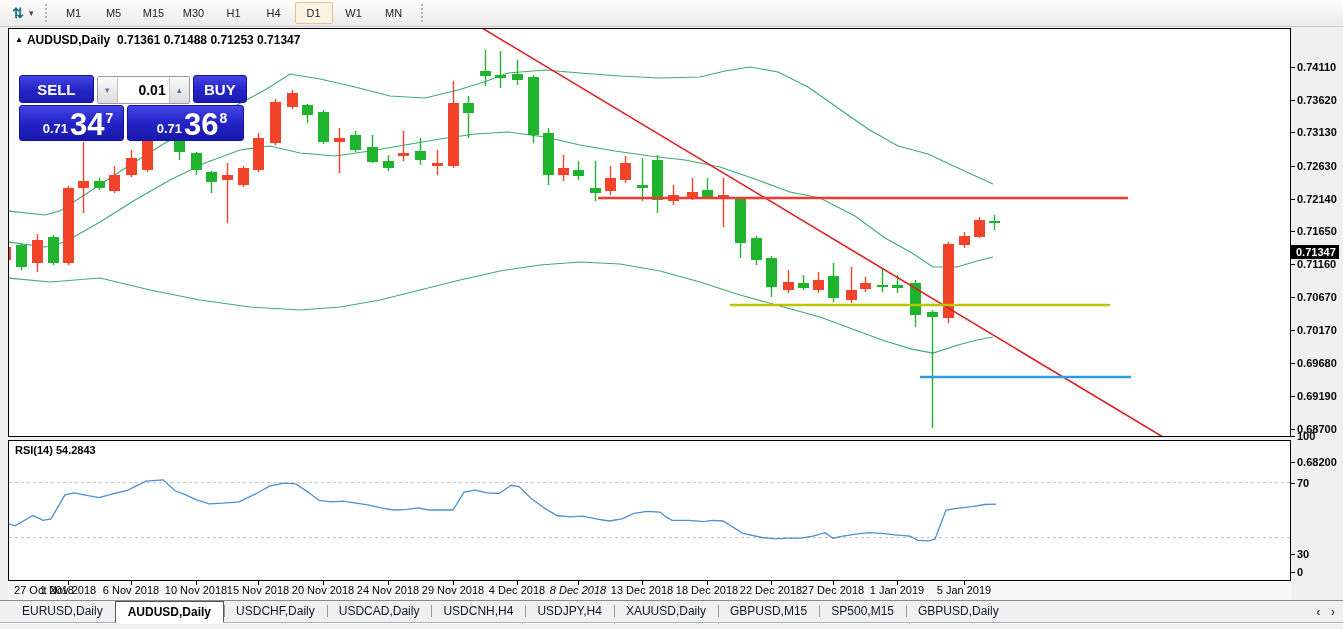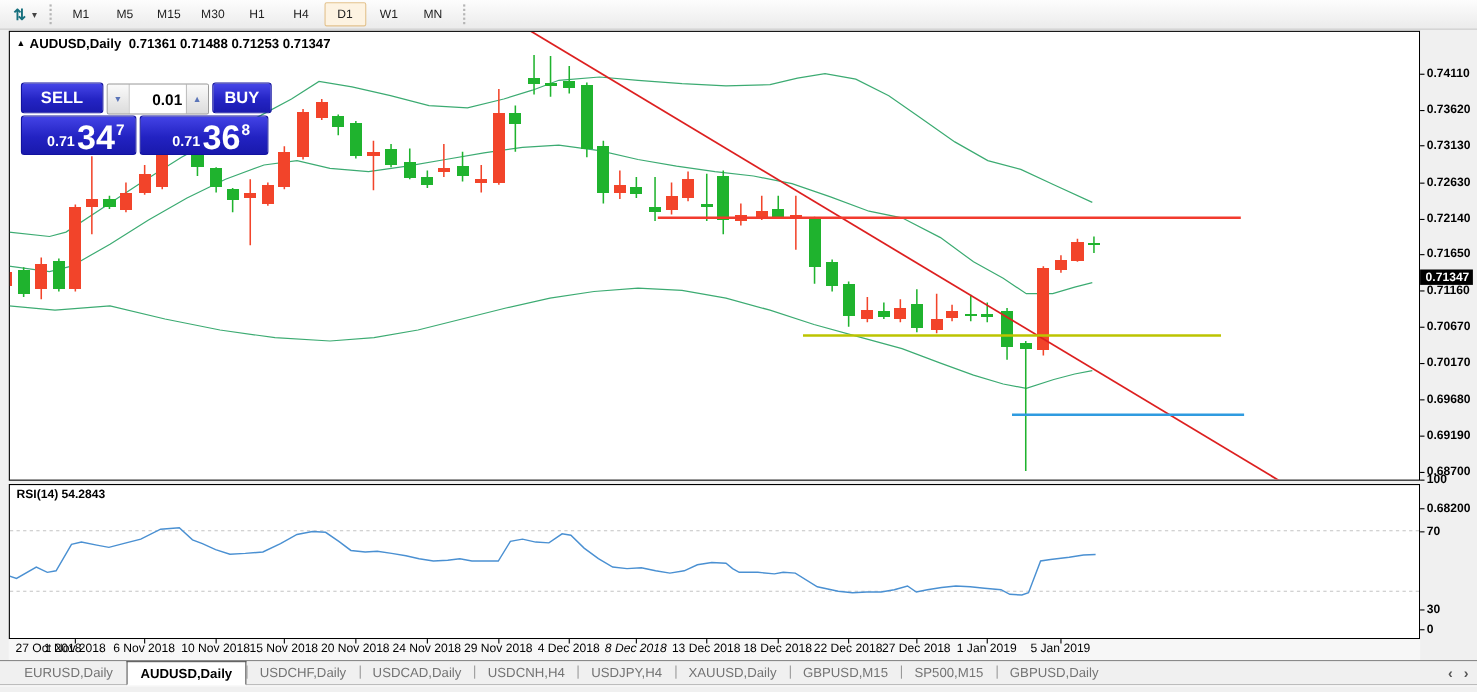--- a/index.html
+++ b/index.html
@@ -58,21 +58,21 @@
   .pcur{position:absolute;left:0;transform:translateY(-50%);background:#000;color:#fff;
     font-size:11px;font-weight:bold;padding:1px 3px 1px 5px;}
   .rtick{position:absolute;left:0;transform:translateY(-50%);font-size:11px;font-weight:bold;color:#000;display:flex;align-items:center;}
   .rtick .dash{width:4px;height:1px;background:#000;margin-right:2px;}
   .date-strip{position:absolute;left:8px;top:581px;width:1283px;height:19px;background:#f7f7f7;overflow:hidden;}
   .dlabel{position:absolute;top:3px;transform:translateX(-50%);font-size:11px;color:#000;white-space:nowrap;}
   .dtick{position:absolute;top:0;width:1px;height:4px;background:#000;}
   
   .tabbar{position:absolute;left:0;top:600px;width:100%;height:29px;background:#f0f0f0;border-top:1px solid #8a8a8a;box-sizing:border-box;}
   .tabs{display:flex;align-items:flex-start;padding-left:10px;height:21px;}
-  .tab{height:20px;display:flex;align-items:center;padding:0 12px;font-size:12px;color:#737373;position:relative;cursor:default;}
+  .tab{height:20px;display:flex;align-items:center;padding:0 12px;font-size:12px;color:#0f172a;position:relative;cursor:default;}
   .tab.sep::before{content:"";position:absolute;left:0;top:4px;bottom:4px;border-left:1px solid #999;}
   .tab.active{background:#fff;border:1px solid #555;border-bottom:1px solid #fff;font-weight:bold;color:#000;z-index:2;}
   .tab-underline{position:absolute;left:0;top:21px;width:100%;border-top:1px solid #b0b0b0;border-bottom:1px solid #fdfdfd;}
   .tab-nav{position:absolute;right:8px;top:3px;display:flex;gap:10px;font-size:13px;color:#555;font-weight:bold;}
 </style>
 </head>
 <body>
 
 <div class="toolbar">
   <span class="tool-icon">⇅</span>

